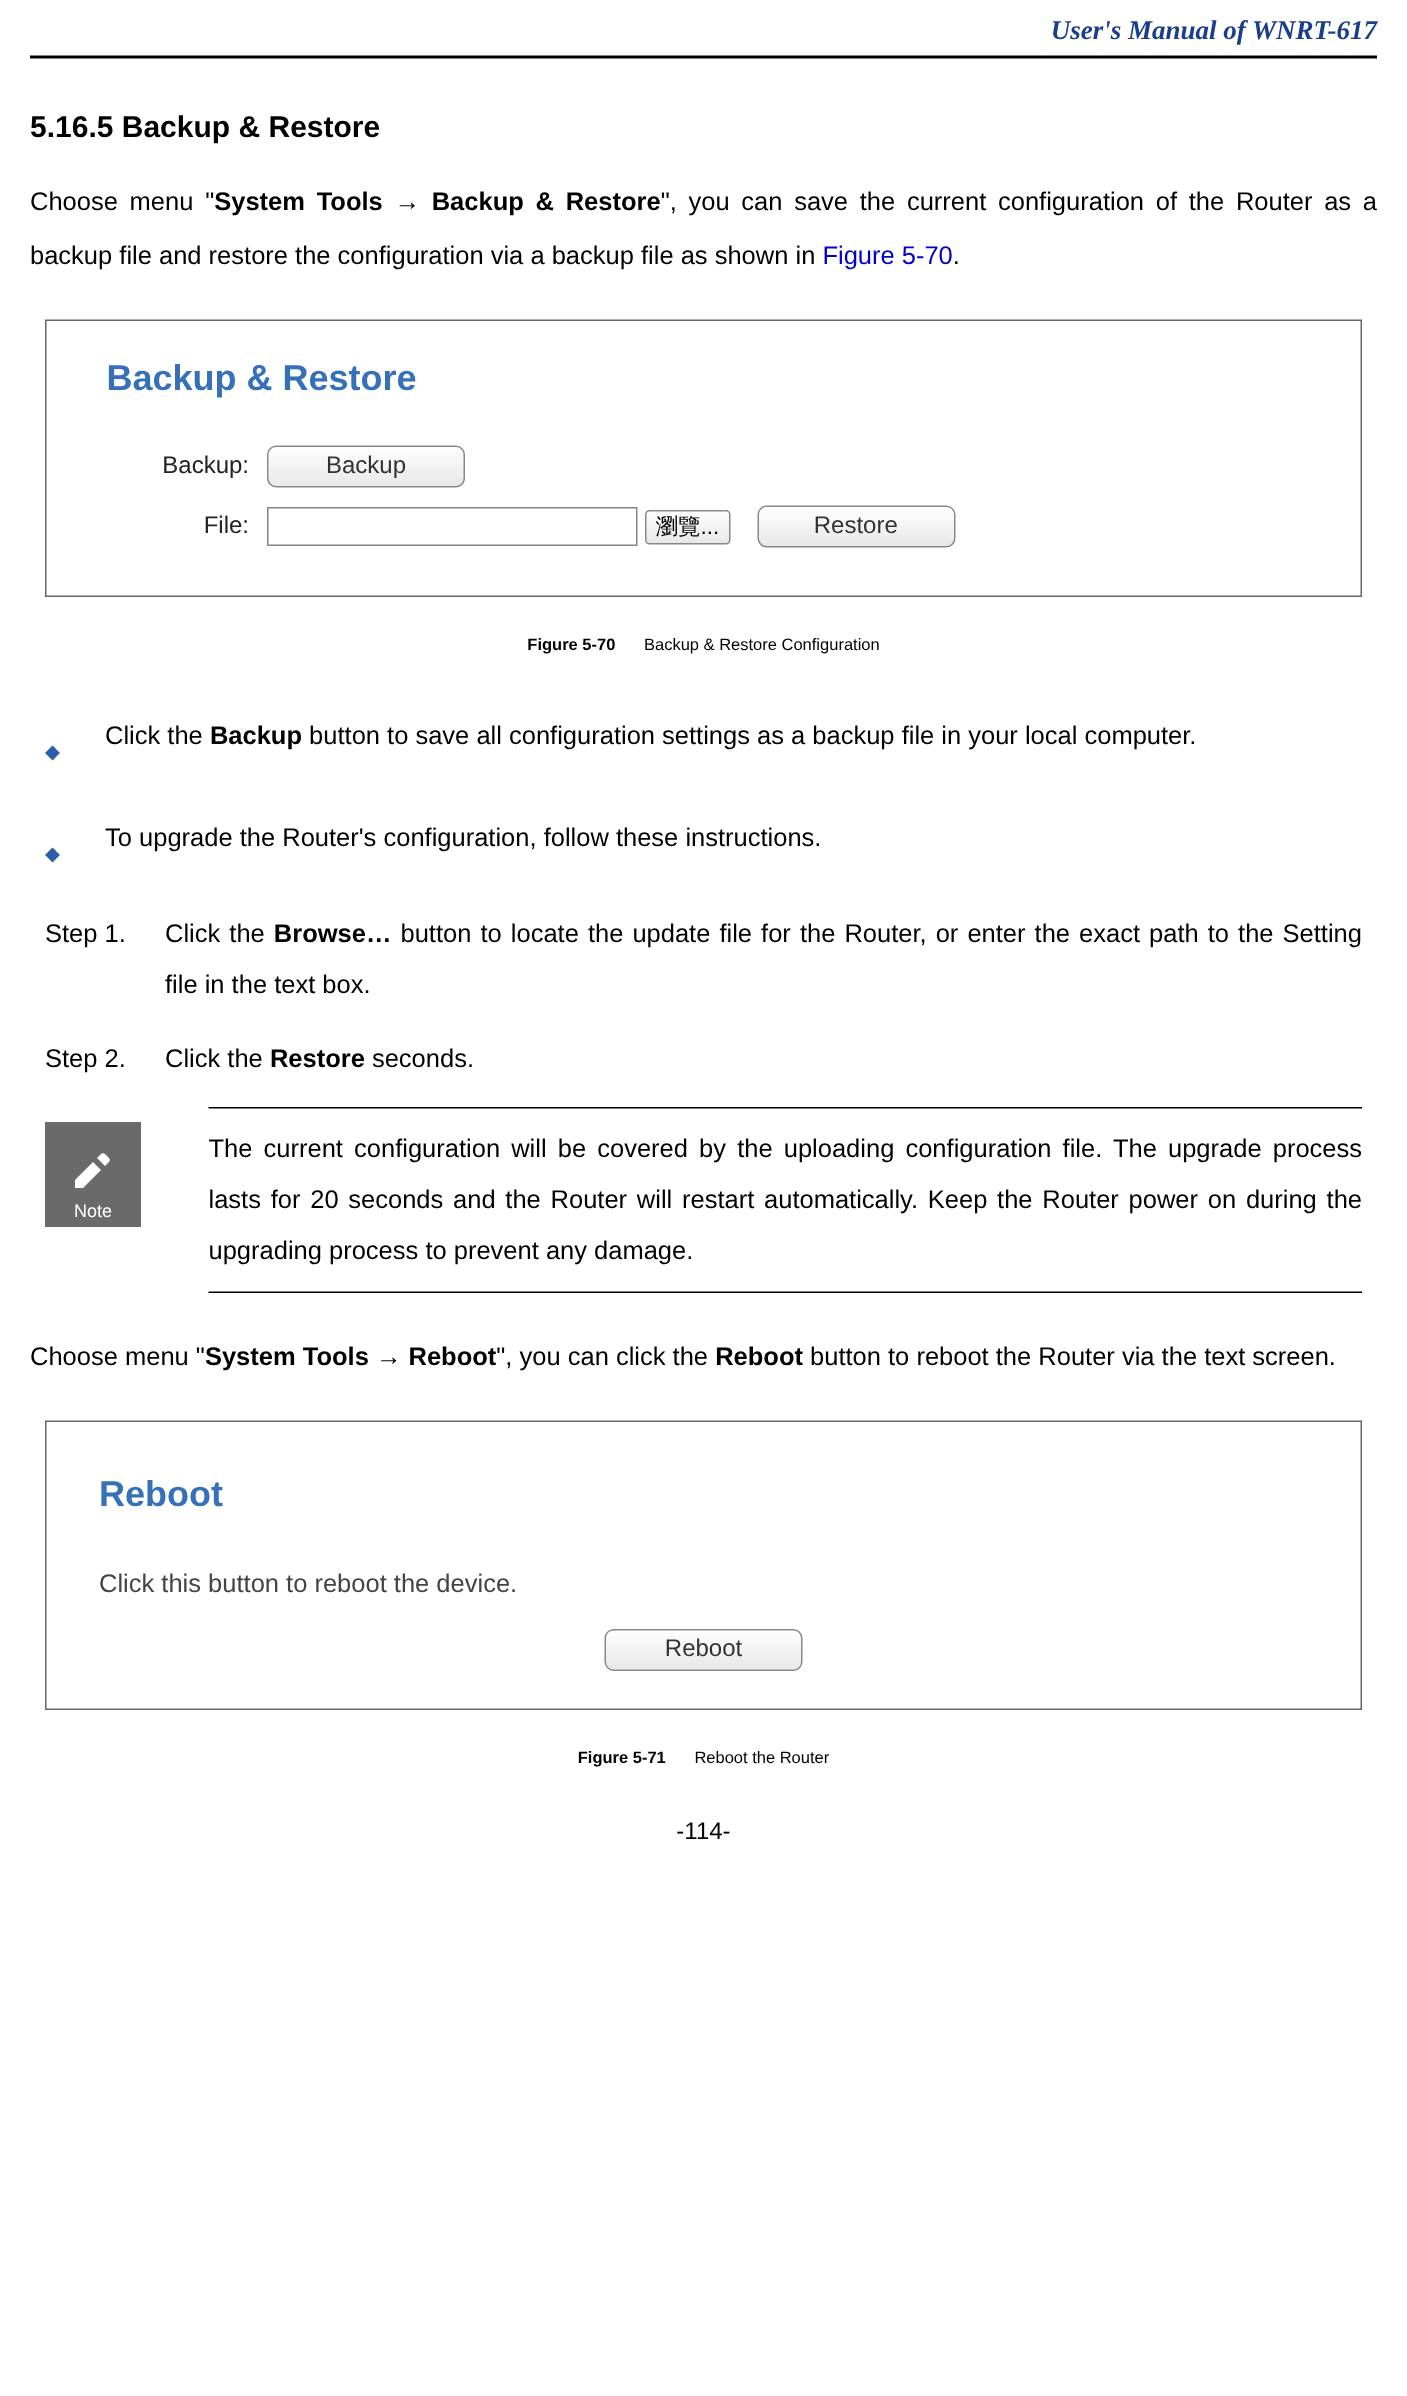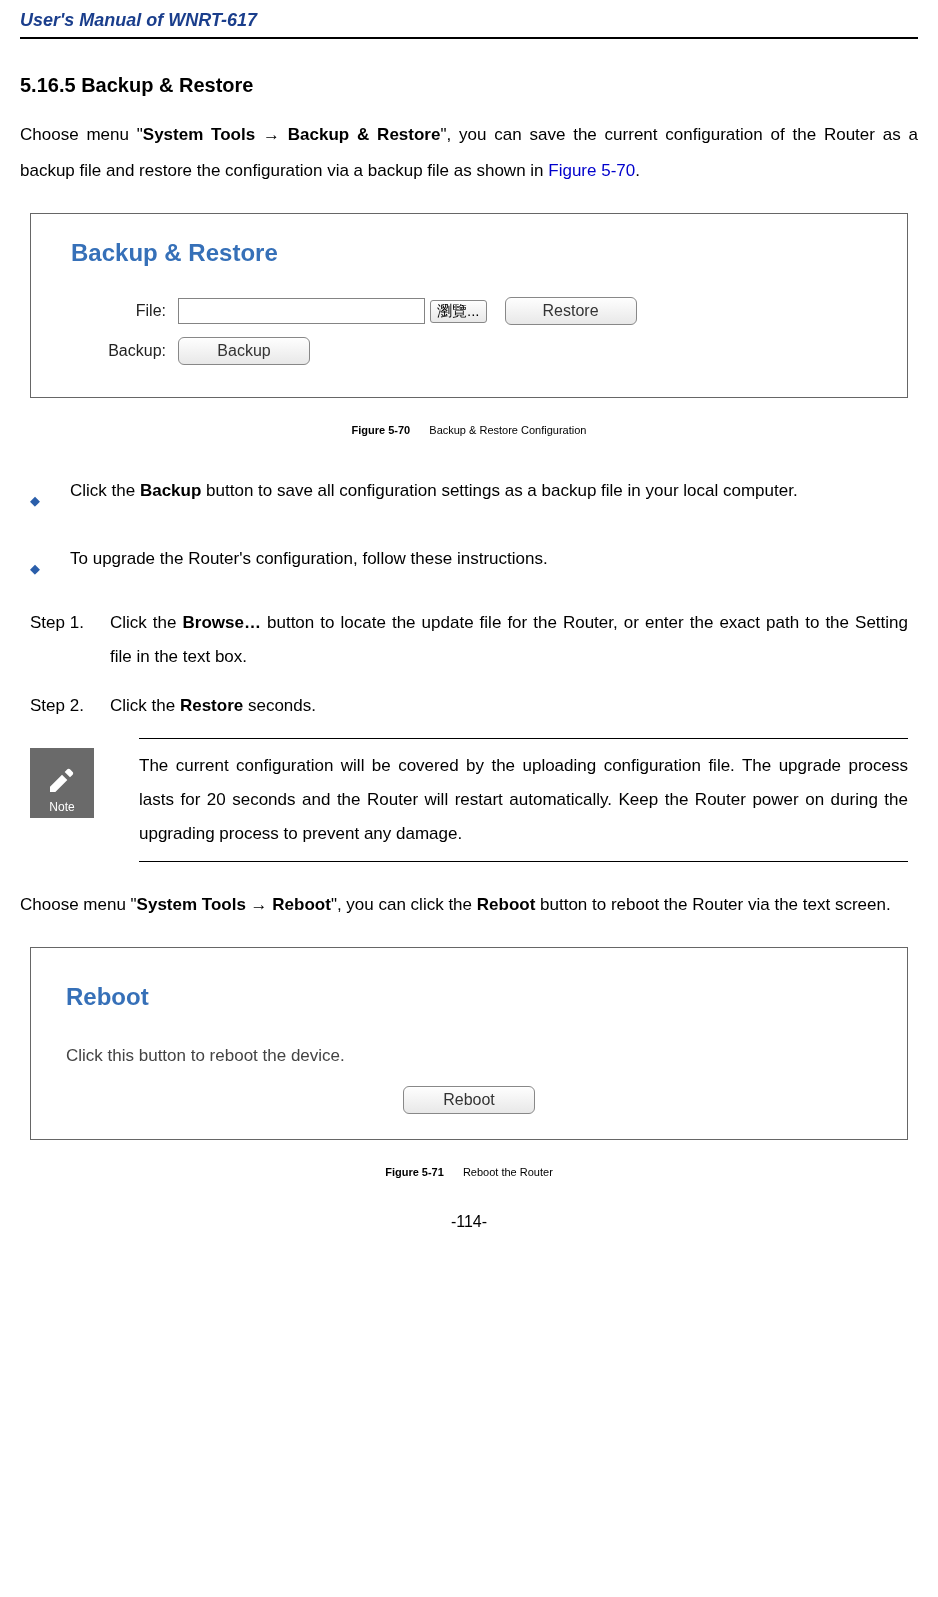--- a/index.html
+++ b/index.html
@@ -9,28 +9,29 @@
       margin: 0;
       padding: 0;
       background: #fff;
       width: 938px;
     }
     .page {
       padding: 10px 20px 40px 20px;
       box-sizing: border-box;
     }
     .header-line {
-      text-align: left;
+      text-align: right;
       font-style: italic;
       font-weight: bold;
       color: #1a3e8c;
       font-size: 18px;
       padding-bottom: 6px;
       border-bottom: 2.5px solid #000;
       margin-bottom: 35px;
+      font-family: Liberation Serif, serif;
     }
     h2.section {
       font-size: 20px;
       font-weight: bold;
       margin: 0 0 20px 0;
     }
     p.body {
       line-height: 2.1;
       margin: 0 0 25px 0;
       text-align: justify;
@@ -182,29 +183,29 @@
     <span>Backup &amp; Restore</span>
   </h2>
 
   <p class="body">
     <span>Choose menu "</span><span class="bold">System Tools → Backup &amp; Restore</span><span>", you can save the current configuration of the Router as a backup file and restore the configuration via a backup file as shown in </span><span class="link">Figure 5-70</span><span>.</span>
   </p>
 
   <div class="figure-box">
     <div class="fig-title">Backup &amp; Restore</div>
     <div class="fig-row">
+      <div class="fig-label">Backup:</div>
+      <div class="btn">Backup</div>
+    </div>
+    <div class="fig-row">
       <div class="fig-label">File:</div>
       <div class="input-box"></div>
       <div class="browse-btn">瀏覽...</div>
       <div style="width:18px"></div>
       <div class="btn">Restore</div>
-    </div>
-    <div class="fig-row">
-      <div class="fig-label">Backup:</div>
-      <div class="btn">Backup</div>
     </div>
   </div>
 
   <div class="caption">
     <span class="bold">Figure 5-70</span>
     <span>Backup &amp; Restore Configuration</span>
   </div>
 
   <div class="bullet-list">
     <div class="bullet-item">

